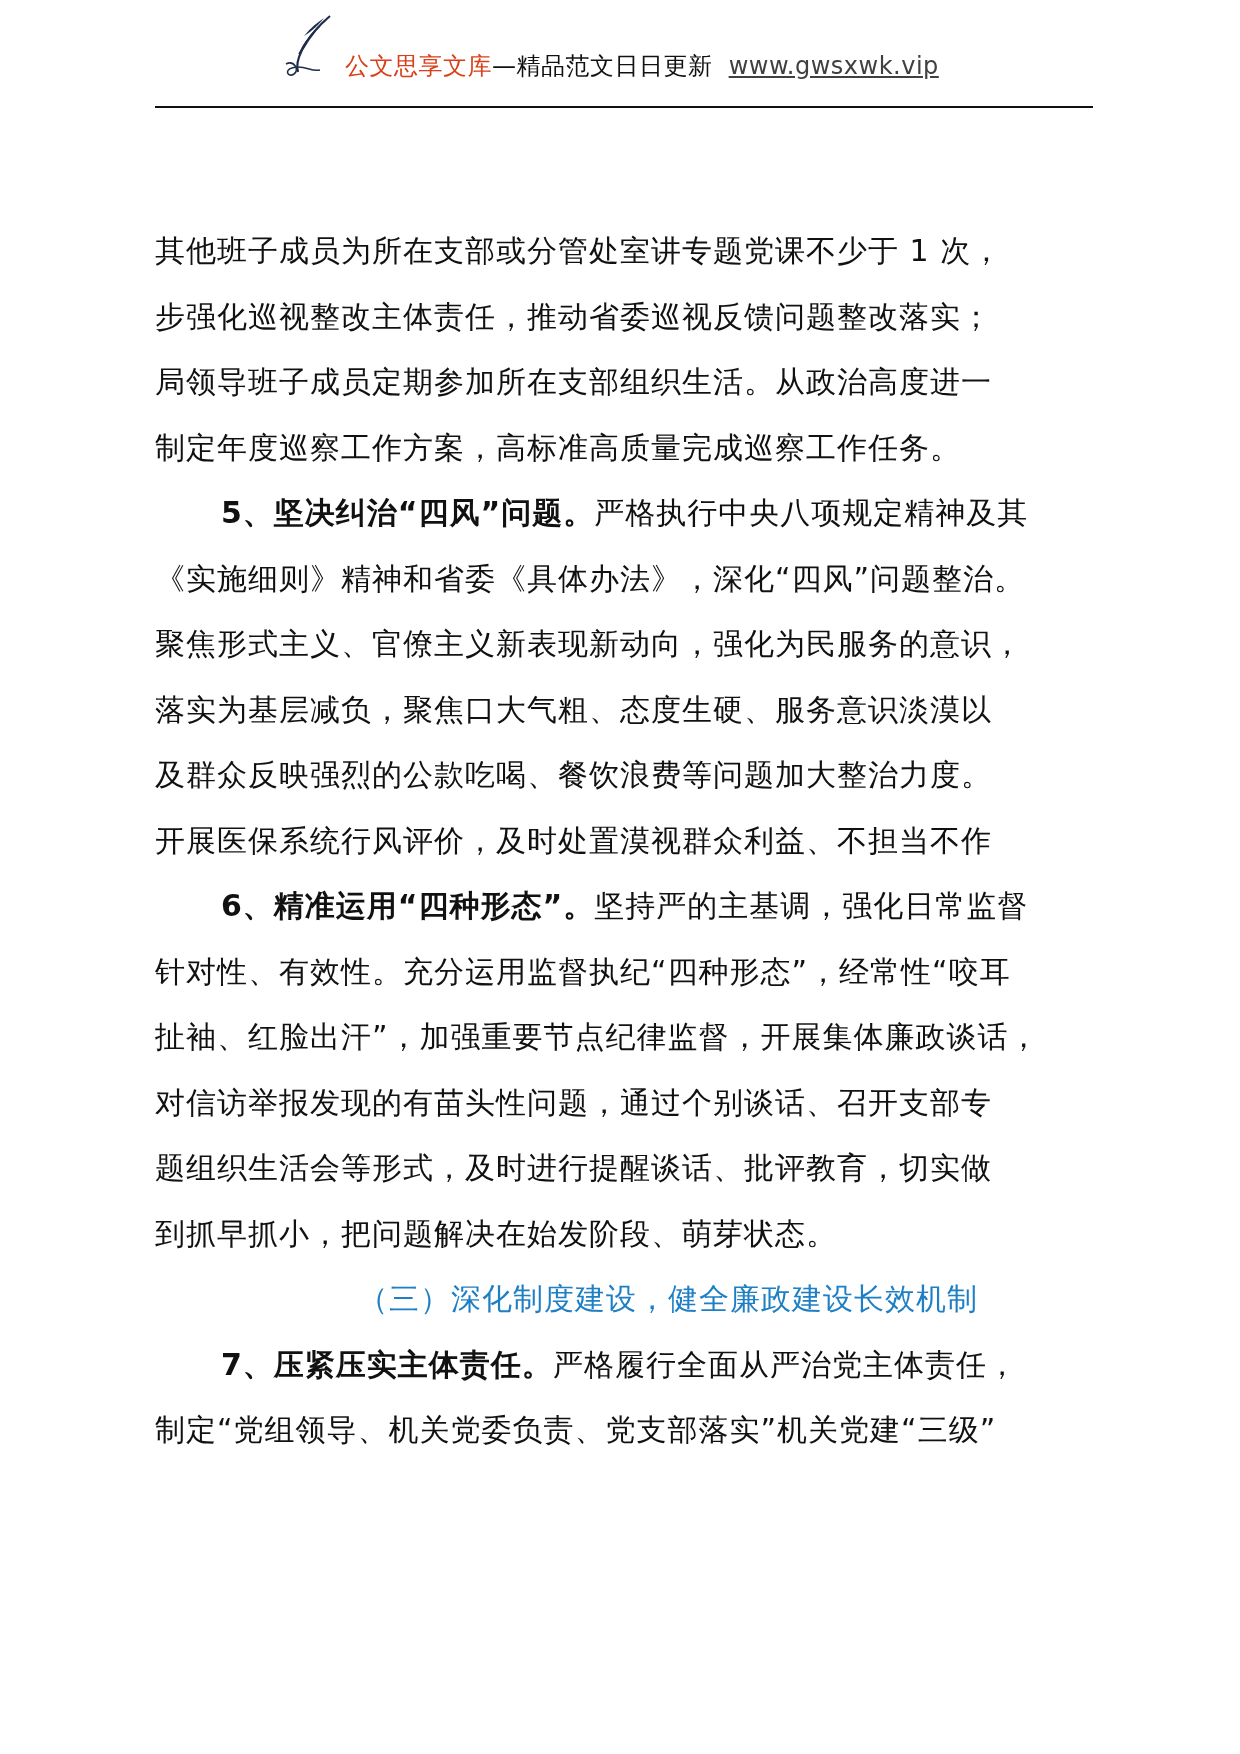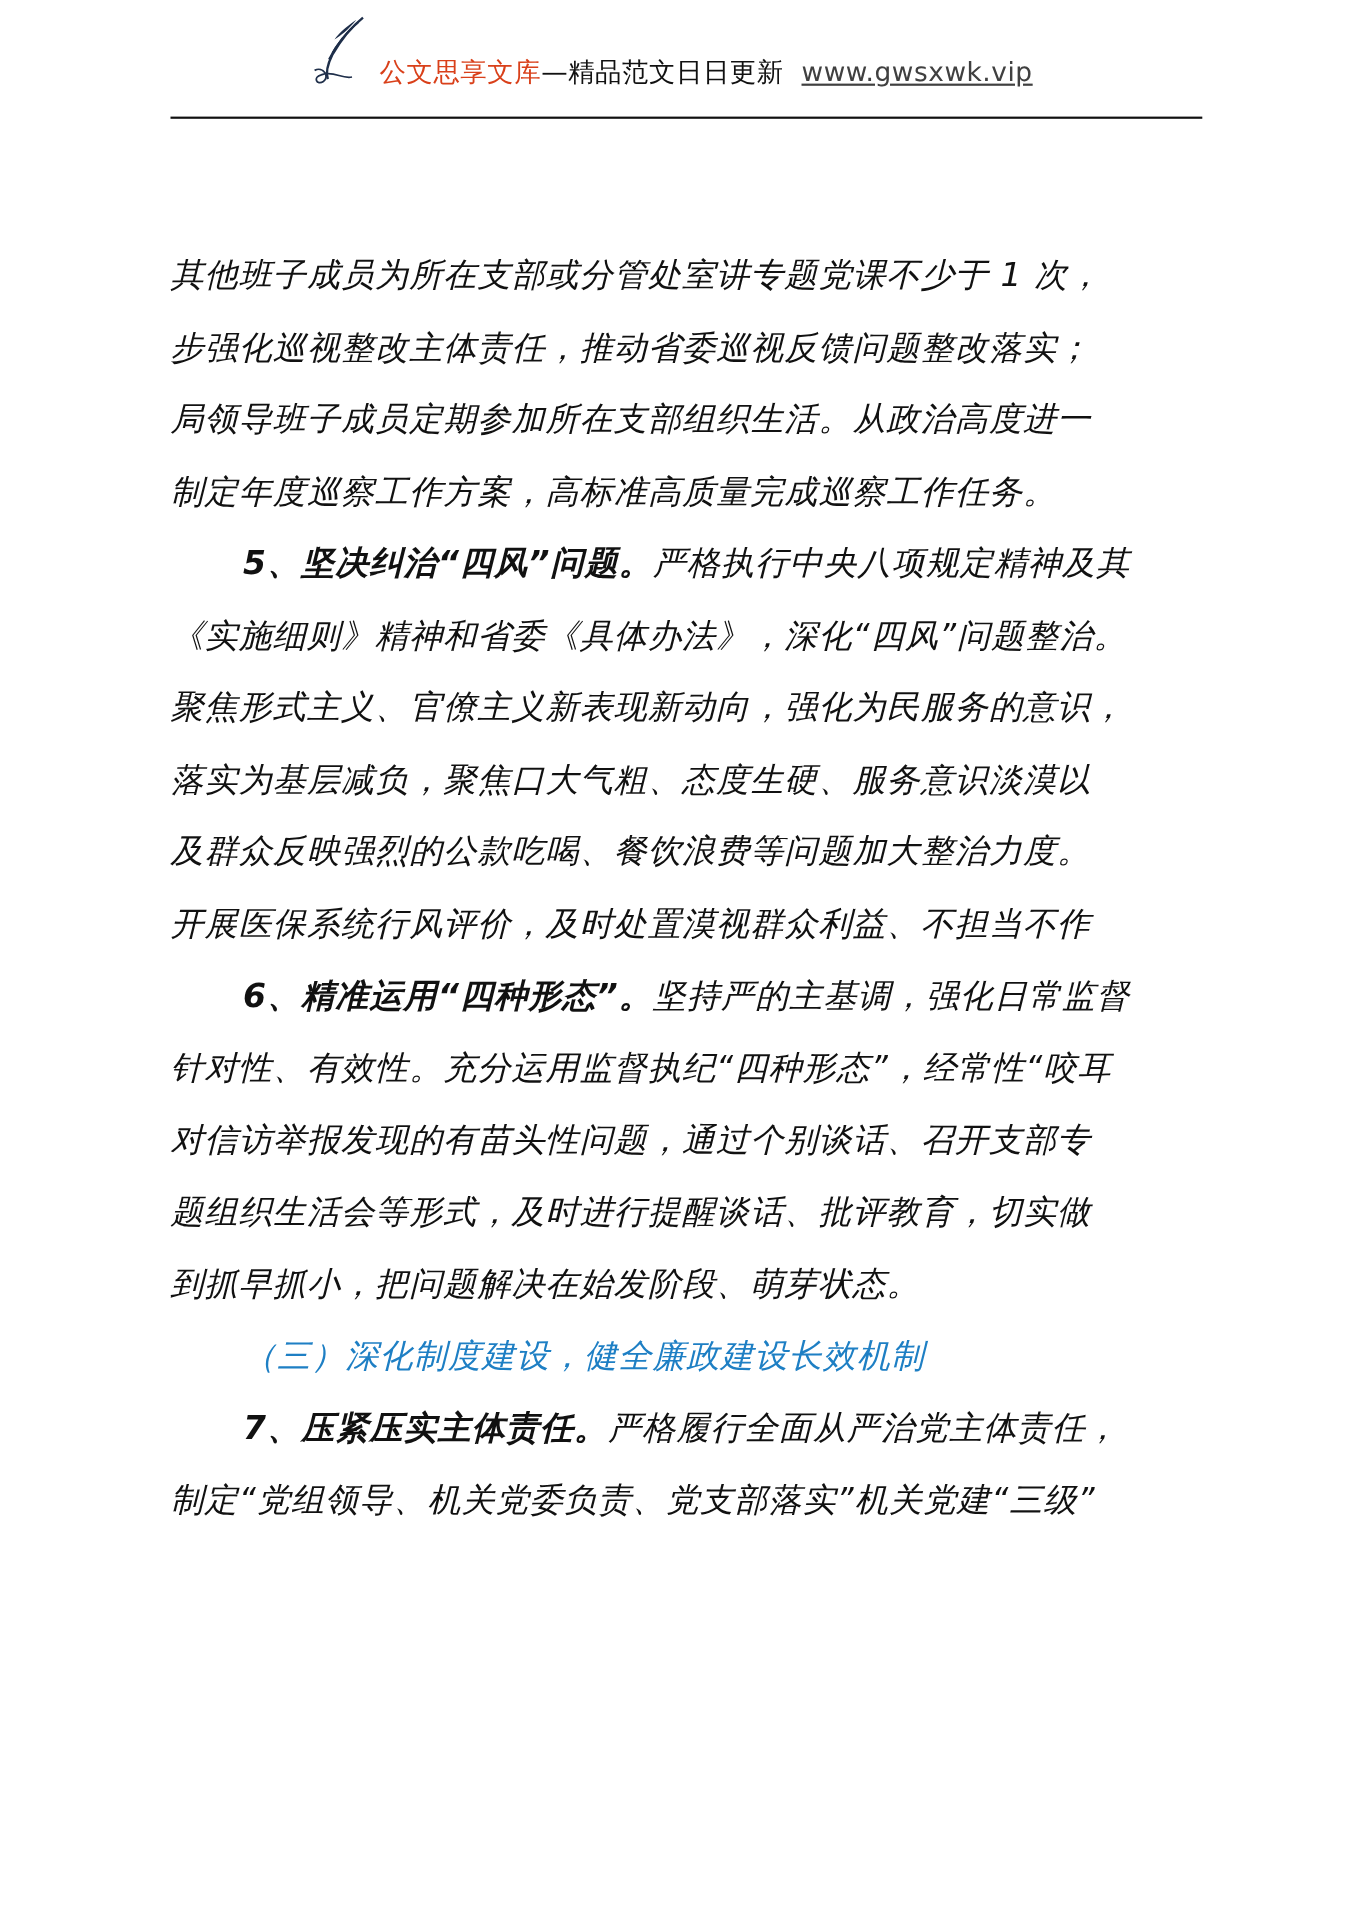--- a/index.html
+++ b/index.html
@@ -5,25 +5,25 @@
   html, body { margin:0; padding:0; background:#ffffff; }
   body { width:1240px; height:1754px; position:relative; overflow:hidden;
          font-family:"DejaVu Sans","Liberation Sans",sans-serif; color:#111; }
   .header { position:absolute; left:0; top:0; width:1240px; height:110px; }
   .logo { position:absolute; left:280px; top:14px; width:62px; height:66px; }
   .header-text { position:absolute; left:345px; top:50px; font-size:24px; white-space:nowrap; letter-spacing:0.5px; }
   .brand { color:#d9401a;text-align:center; }
   .tagline { color:#111; }
   .site-link { color:#404040; text-decoration:underline; margin-left:8px; }
   .header-rule { position:absolute; left:155px; top:106px; width:938px; height:2px; background:#111; }
-  .body { position:absolute; left:155px; top:218px; width:960px;font-style:italic; }
+  .body { position:absolute; left:155px; top:218px; width:960px; }
   .line { font-size:30px; line-height:65.5px; height:65.5px; white-space:nowrap; letter-spacing:1px; }
   .indent { padding-left:66px; }
   .bold { font-weight:bold; }
-  .subheading { color:#1e7fc4; }
+  .subheading { color:#1e7fc4;text-align:center; }
 </style>
 </head>
 <body>
 
 <div class="header">
   <svg class="logo" viewBox="0 0 62 66">
     <path d="M50 2 C40 10 30 22 22 36 C18 44 16 52 18 58" stroke="#1f2f4a" stroke-width="2.2" fill="none"></path>
     <path d="M46 6 C36 14 26 26 19 40" stroke="#1f2f4a" stroke-width="1.6" fill="none"></path>
     <path d="M44 4 C38 8 30 14 24 22 C30 18 36 14 44 4 Z" fill="#1f2f4a"></path>
     <path d="M40 12 C33 18 27 26 22 34" stroke="#1f2f4a" stroke-width="1.2" fill="none"></path>
@@ -48,20 +48,21 @@
     <div class="line">《实施细则》精神和省委《具体办法》，深化“四风”问题整治。</div>
     <div class="line">聚焦形式主义、官僚主义新表现新动向，强化为民服务的意识，</div>
     <div class="line">落实为基层减负，聚焦口大气粗、态度生硬、服务意识淡漠以</div>
     <div class="line">及群众反映强烈的公款吃喝、餐饮浪费等问题加大整治力度。</div>
     <div class="line">开展医保系统行风评价，及时处置漠视群众利益、不担当不作</div>
   </div>
 
   <div>
     <div class="line indent"><span class="bold">6、精准运用“四种形态”。</span><span>坚持严的主基调，强化日常监督</span></div>
     <div class="line">针对性、有效性。充分运用监督执纪“四种形态”，经常性“咬耳</div>
+    <div class="line">扯袖、红脸出汗”，加强重要节点纪律监督，开展集体廉政谈话，</div>
     <div class="line">对信访举报发现的有苗头性问题，通过个别谈话、召开支部专</div>
     <div class="line">题组织生活会等形式，及时进行提醒谈话、批评教育，切实做</div>
     <div class="line">到抓早抓小，把问题解决在始发阶段、萌芽状态。</div>
   </div>
 
   <div class="line indent subheading">（三）深化制度建设，健全廉政建设长效机制</div>
 
   <div>
     <div class="line indent"><span class="bold">7、压紧压实主体责任。</span><span>严格履行全面从严治党主体责任，</span></div>
     <div class="line">制定“党组领导、机关党委负责、党支部落实”机关党建“三级”</div>

